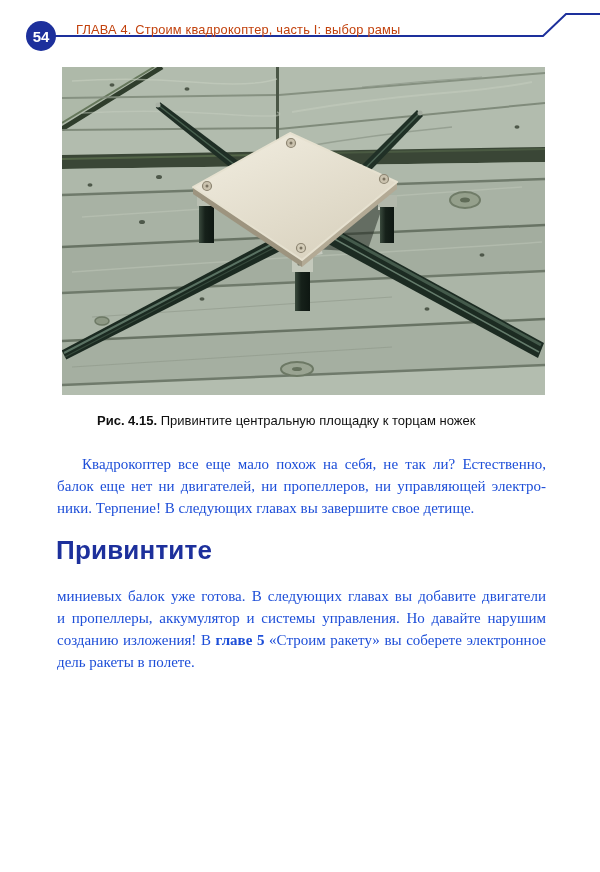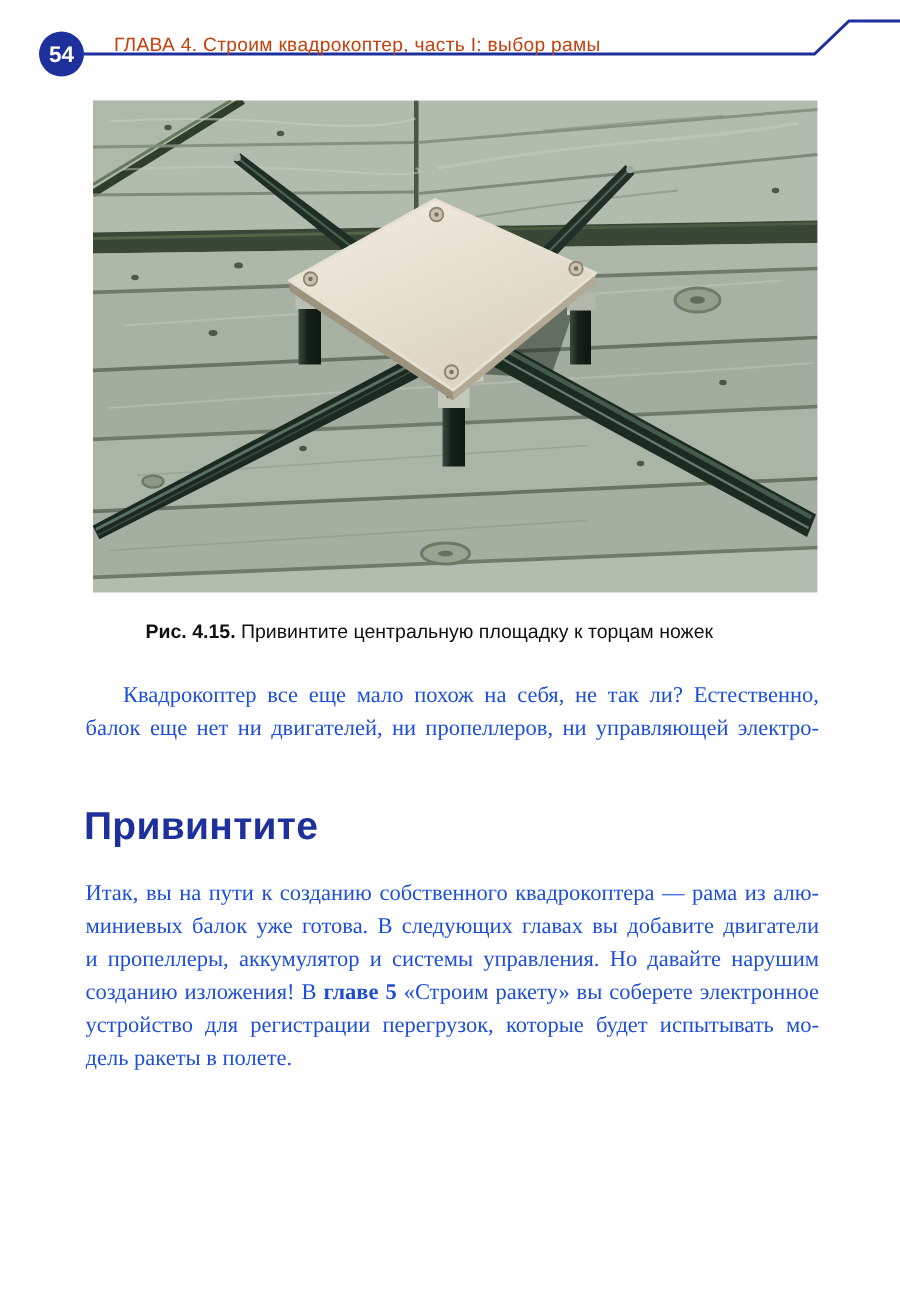--- a/index.html
+++ b/index.html
@@ -189,24 +189,23 @@
   </g>
 </svg>
 
 <div class="caption">
   <b>Рис. 4.15.</b><span> Привинтите центральную площадку к торцам ножек</span>
 </div>
 
 <div class="serifblock para1">
     <div class="line j ind"><span>Квадрокоптер все еще мало похож на себя, не так ли? Естественно,</span></div>
     <div class="line j"><span>балок еще нет ни двигателей, ни пропеллеров, ни управляющей электро-</span></div>
+    <div class="line"><span>ники. Терпение! В следующих главах вы завершите свое детище.</span></div>
   </div>
 
 <div class="concl">Привинтите</div>
 
 <div class="serifblock para2">
-    <div class="line j"><span>Итак, вы на пути к созданию собственного квадрокоптера — рама из алю-</span></div>
     <div class="line j"><span>миниевых балок уже готова. В следующих главах вы добавите двигатели</span></div>
     <div class="line j"><span>и пропеллеры, аккумулятор и системы управления. Но давайте нарушим</span></div>
     <div class="line j"><span>созданию изложения! В </span><b>главе 5</b><span> «Строим ракету» вы соберете электронное</span></div>
-    <div class="line j"><span>устройство для регистрации перегрузок, которые будет испытывать мо-</span></div>
     <div class="line"><span>дель ракеты в полете.</span></div>
   </div>
 
 </body></html>

